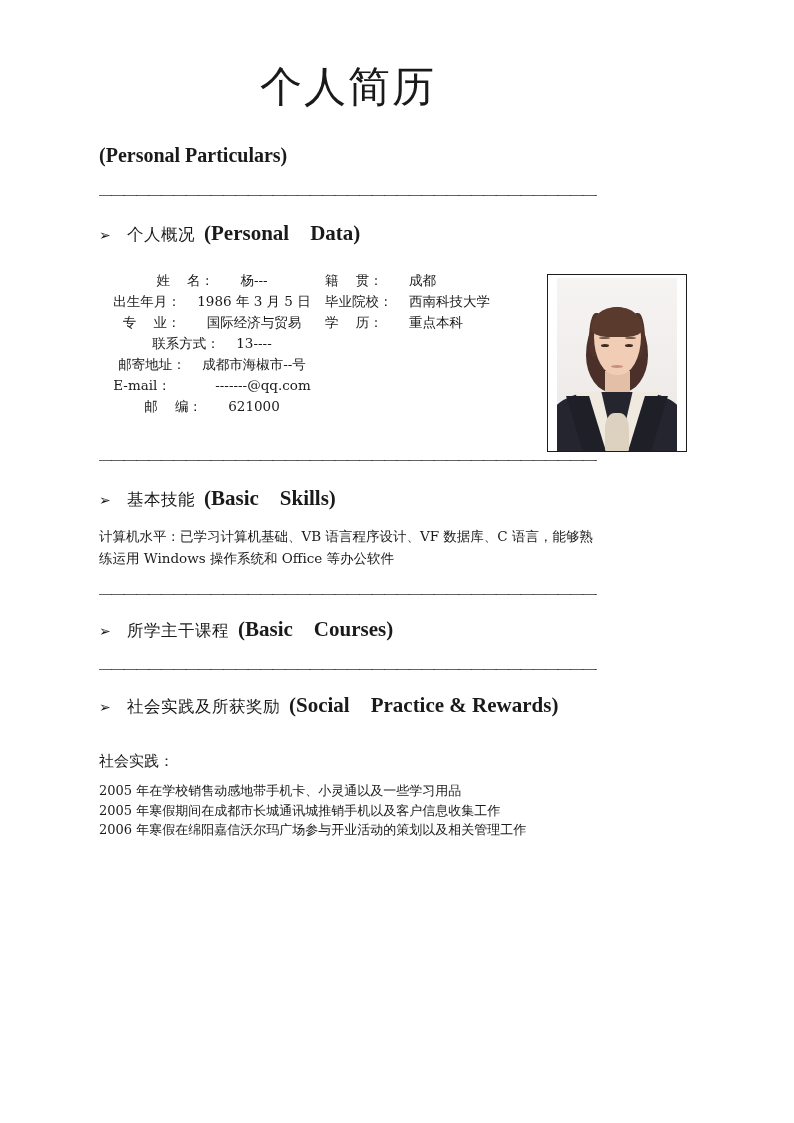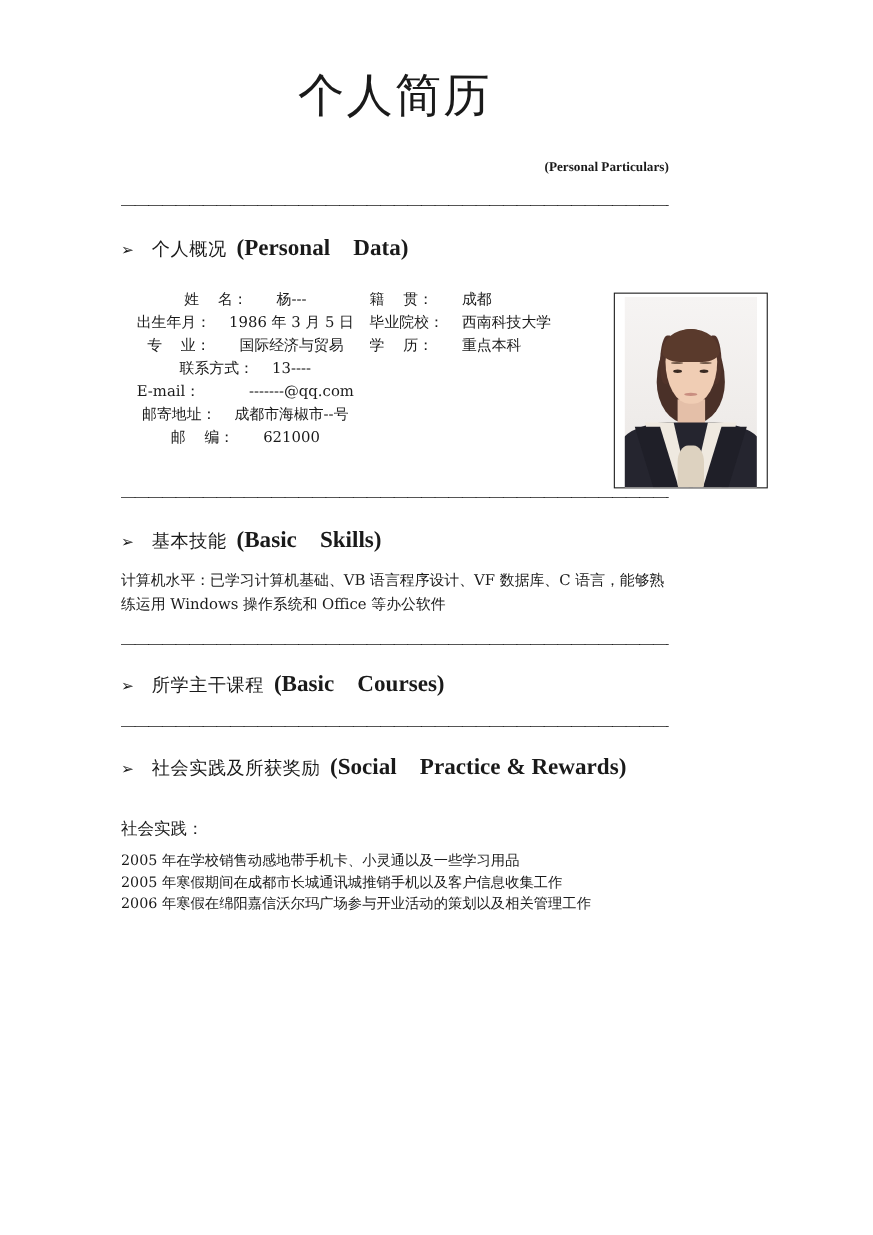--- a/index.html
+++ b/index.html
@@ -16,37 +16,36 @@
     overflow: hidden;
   }
 
   .page {
     position: absolute;
     left: 0; top: 0;
     width: 696px;
     height: 1123px;
     box-sizing: border-box;
     padding: 0 99px;
-    margin-left: 11px;
   }
 
   
   .doc-title {
     text-align: center;
     font-size: 42px;
     line-height: 1;
     font-weight: 400;
     letter-spacing: 2px;
     margin: 0;
     padding-top: 66px;
     font-family: "DejaVu Serif", "Liberation Serif", serif;
   }
   .doc-subtitle {
-    text-align: right;
-    font-size: 12px;
+    text-align: left;
+    font-size: 20px;
     font-weight: bold;
     margin: 0;
     padding-top: 36px;
     letter-spacing: 0px;
     font-family: "Liberation Serif", "DejaVu Serif", serif;
   }
 
   
   .divider {
     height: 10px;
@@ -353,29 +352,29 @@
 
       <div class="data-row">
         <span class="col-a">
           <span class="cell-label">联系方式：</span>
           <span class="cell-value">13----</span>
         </span>
       </div>
 
       <div class="data-row">
         <span class="col-a">
+          <span class="cell-label">邮寄地址：</span>
+          <span class="cell-value">成都市海椒市--号</span>
+        </span>
+      </div>
+
+      <div class="data-row">
+        <span class="col-a">
           <span class="cell-label">E-mail：</span>
           <span class="cell-value" style="margin-left:18px;">-------@qq.com</span>
-        </span>
-      </div>
-
-      <div class="data-row">
-        <span class="col-a">
-          <span class="cell-label">邮寄地址：</span>
-          <span class="cell-value">成都市海椒市--号</span>
         </span>
       </div>
 
       <div class="data-row">
         <span class="col-a">
           <span class="cell-label">邮    编：</span>
           <span class="cell-value">621000</span>
         </span>
       </div>
 

